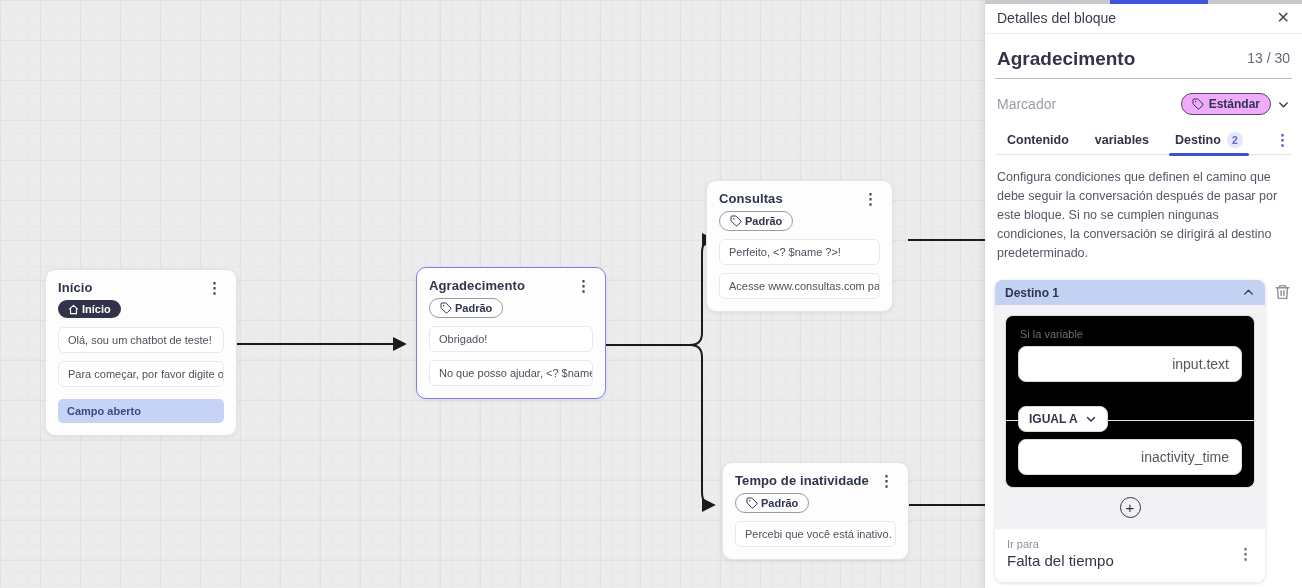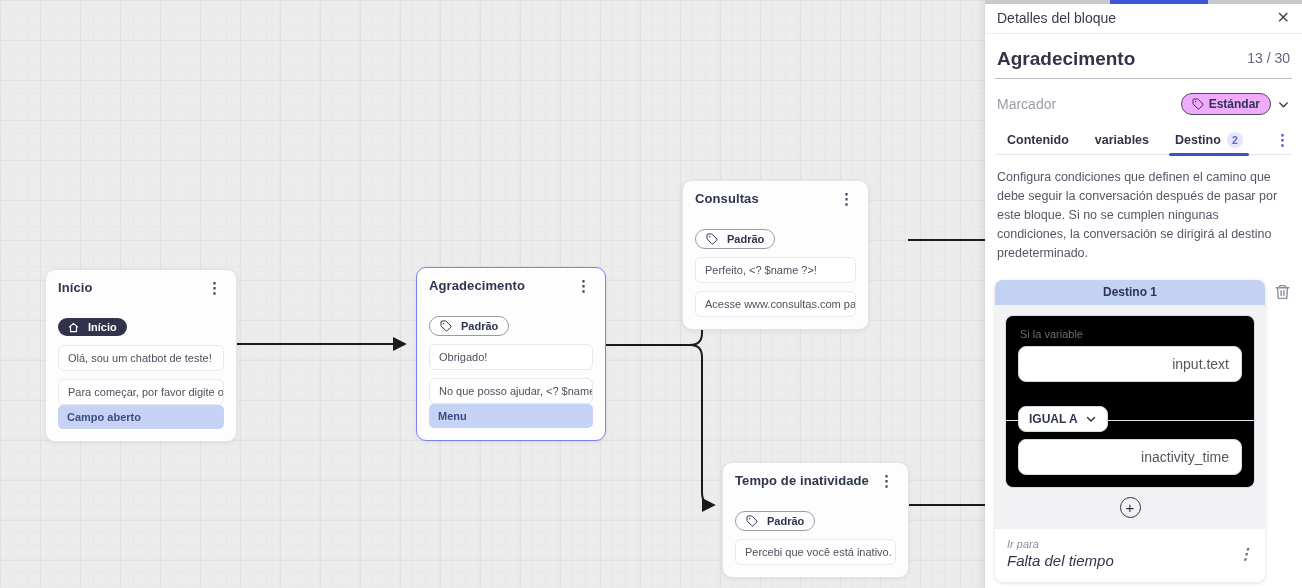--- a/index.html
+++ b/index.html
@@ -17,28 +17,28 @@
     background-size:40px 40px, 40px 40px, 13.3px 13.3px, 13.3px 13.3px; }
   svg.edges { position:absolute; inset:0; pointer-events:none; }
 
   .node { position:absolute; background:#fdfdfd; border:1px solid #e4e4e8;
     border-radius:10px; padding:10px 12px 12px; box-shadow:0 1px 4px rgba(0,0,0,.07); }
   .node.selected { border:1px solid #7c7ff2; }
   .node-head { display:flex; justify-content:space-between; align-items:flex-start; }
   .node-title { font-size:13px; font-weight:bold; color:#2f3550; letter-spacing:.1px; }
   .kebab { font-size:15px; font-weight:bold; color:#3f4560; line-height:1;
     cursor:pointer; padding:0 2px; }
-  .badge { display:inline-flex; align-items:center; gap:9px; margin-top:23px;
+  .badge { display:inline-flex; align-items:center; gap:3px; margin-top:5px;
     border-radius:999px; font-size:11px; font-weight:bold; padding:3px 10px; }
   .badge-dark { background:#32324a; color:#fff; }
   .badge-outline { background:#fdfdfd; color:#2f3550; border:1px solid #9a9aa2; }
   .badge svg { display:block; }
   .msg { margin-top:8px; background:#fff; border:1px solid #e8e8ec; border-radius:6px;
     padding:6px 9px; font-size:11px; color:#4f4f5e; white-space:nowrap; overflow:hidden; }
-  .opt { margin-top:0; background:#c7d3f6; border-radius:5px; padding:6px 9px;
+  .opt { margin-top:12px; background:#c7d3f6; border-radius:5px; padding:6px 9px;
     font-size:11px; font-weight:bold; color:#3d4c80; white-space:nowrap; overflow:hidden; }
 
   
   .panel { position:absolute; top:0; right:0; width:317px; height:588px; background:#fff;
     box-shadow:-2px 0 8px rgba(0,0,0,.10); }
   .topstrip { position:relative; height:4px; background:#c8c8cd; }
   .topstrip .blue { position:absolute; left:125px; top:0; width:98px; height:4px; background:#3c55d9; }
   .p-head { display:flex; justify-content:space-between; align-items:center;
     padding:6px 12px 7px 12px; border-bottom:1px solid #ededf0; }
   .p-head-title { font-size:14px; color:#3a3a4c; }
@@ -67,41 +67,41 @@
     width:16px; height:16px; border-radius:50%; background:#e6e6fa; color:#6161d8;
     font-size:10.5px; font-weight:bold; }
   .tabs .kebab-blue { margin-left:auto; color:#4050cc; font-size:15px; font-weight:bold; cursor:pointer; }
 
   .desc { margin:13px 2px 0; font-size:12.5px; line-height:1.52; color:#565668; }
 
   .dest-wrap { display:flex; align-items:flex-start; gap:9px; margin-top:17px; }
   .dest-card { width:270px; border-radius:8px; background:#f2f2f5;
     box-shadow:0 1px 4px rgba(0,0,0,.14); overflow:hidden; }
   .dest-head { background:#c3d1f3; display:flex; justify-content:space-between;
-    align-items:center; padding:5px 10px; height:25px; cursor:pointer;flex-direction:column; }
+    align-items:center; padding:5px 10px; height:25px; cursor:pointer; }
   .dest-head-title { font-size:12px; font-weight:bold; color:#2f3550; }
   .dest-body { padding:10px 10px 0; }
   .cond-card { background:#000000; border:1px solid #dcdce2; border-radius:8px; padding:12px; }
   .cond-label { font-size:11px; color:#6b6b78; margin-left:2px; }
   .tb { display:block; width:100%; margin-top:6px; height:36px; border:1px solid #d8d8de;
     border-radius:8px; padding:0 12px; font-size:14px; color:#55555f; background:#fff;
     font-family:"Liberation Sans", sans-serif; outline:none;text-align:right; }
   .op-row { position:relative; margin:24px 0 2px; height:27px; }
   .op-row::before { content:""; position:absolute; left:-12px; right:-12px; top:50%;
     height:1px; background:#e3e3e8; }
   .op-btn { position:absolute; left:0; top:0; z-index:1; display:inline-flex;
     align-items:center; gap:7px; background:#fff; border:1px solid #d8d8de;
     border-radius:8px; padding:5px 10px; font-size:12px; font-weight:bold;
     color:#2f3550; font-family:"Liberation Sans", sans-serif; cursor:pointer; }
   .plus-row { text-align:center; padding:9px 0 11px; }
   .plus { display:inline-flex; align-items:center; justify-content:center;
     width:21px; height:21px; border:1.6px solid #33333f; border-radius:50%;
     font-size:15px; color:#33333f; cursor:pointer; line-height:1; }
   .goto-row { background:#fff; display:flex; justify-content:space-between;
-    align-items:center; padding:9px 12px 13px;font-style:italic; }
+    align-items:center; padding:9px 12px 13px; }
   .goto-label { font-size:11px; color:#8f8f9b; }
   .goto-value { font-size:15px; color:#33334a; margin-top:2px; }
   .kebab-gray { color:#6a6a75; font-size:15px; font-weight:bold; cursor:pointer; }
   .trash { margin-top:3px; cursor:pointer; }
 
   .add-dest { display:block; width:100%; margin-top:18px; height:40px; background:transparent;
     border:1px dashed #a0a0a8; border-radius:3px; font-size:12.5px; font-weight:bold;
     color:#2f3550; font-family:"Liberation Sans", sans-serif; cursor:pointer; }
 </style>
 </head>
@@ -148,24 +148,23 @@
     </div>
     <div class="badge badge-outline">
       <svg width="12" height="12" viewBox="0 0 24 24" fill="none" stroke="#2f3550" stroke-width="2" stroke-linecap="round" stroke-linejoin="round">
           <path d="M21.4 11.6 L12.4 2.6 A2 2 0 0 0 11 2 H4 A2 2 0 0 0 2 4 V11 A2 2 0 0 0 2.6 12.4 L11.6 21.4 A2 2 0 0 0 14.4 21.4 L21.4 14.4 A2 2 0 0 0 21.4 11.6 Z"></path>
           <circle cx="7.3" cy="7.3" r="1.4" fill="#2f3550" stroke="none"></circle>
         </svg>
       <span>Padrão</span>
     </div>
     <div class="msg">Obrigado!</div>
     <div class="msg">No que posso ajudar, &lt;? $name ...</div>
-    <div class="opt">Menu</div>
-  </div>
-
-  <div class="node" style="left:682px;top:180px;width:187px;">
+  </div>
+
+  <div class="node" style="left:706px;top:180px;width:187px;">
     <div class="node-head">
       <span class="node-title">Consultas</span>
       <span class="kebab">⋮</span>
     </div>
     <div class="badge badge-outline">
       <svg width="12" height="12" viewBox="0 0 24 24" fill="none" stroke="#2f3550" stroke-width="2" stroke-linecap="round" stroke-linejoin="round">
           <path d="M21.4 11.6 L12.4 2.6 A2 2 0 0 0 11 2 H4 A2 2 0 0 0 2 4 V11 A2 2 0 0 0 2.6 12.4 L11.6 21.4 A2 2 0 0 0 14.4 21.4 L21.4 14.4 A2 2 0 0 0 21.4 11.6 Z"></path>
           <circle cx="7.3" cy="7.3" r="1.4" fill="#2f3550" stroke="none"></circle>
         </svg>
       <span>Padrão</span>

